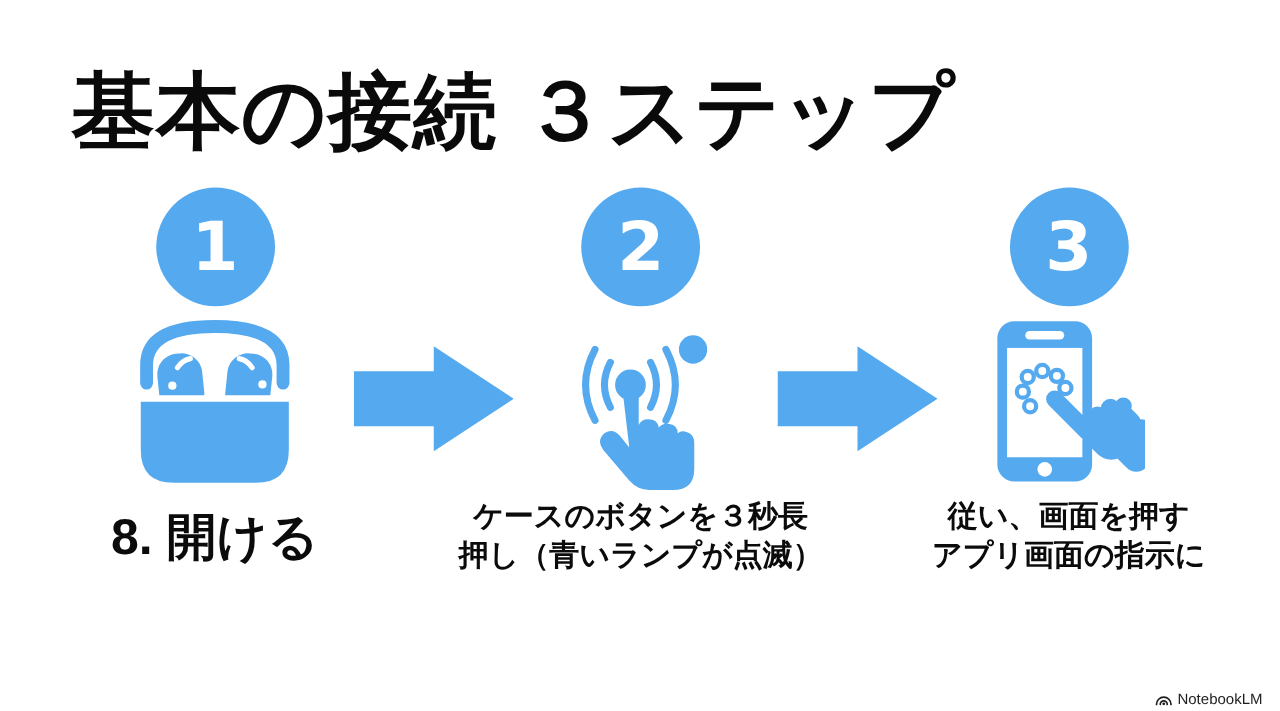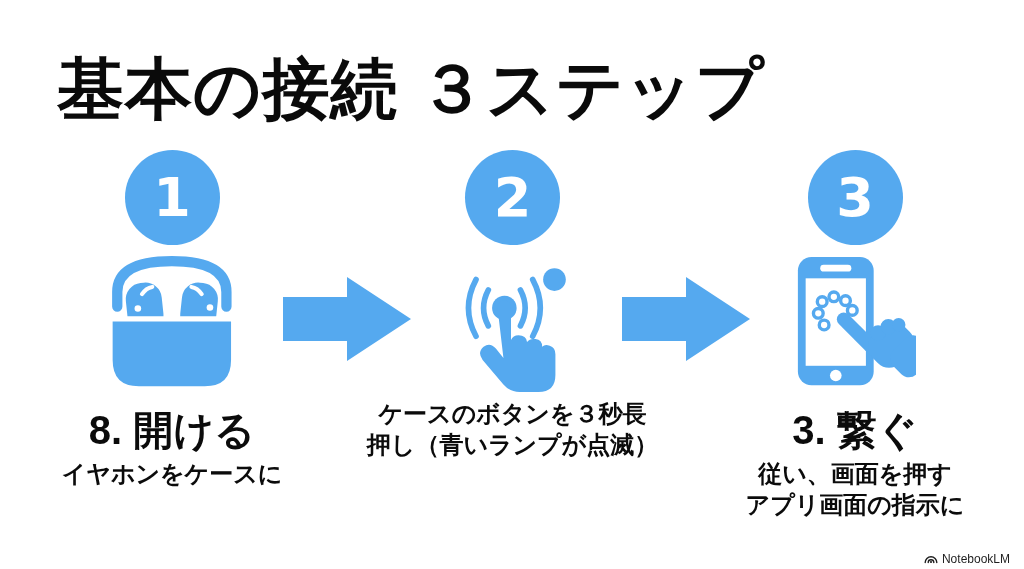--- a/index.html
+++ b/index.html
@@ -31,21 +31,21 @@
   .step-heading{
     margin:14px 0 0 0;font-size:40px;font-weight:800;line-height:1.15;color:#0b0b0b;white-space:nowrap;
   }
   .step-desc{
     margin-top:5px;font-size:24px;font-weight:700;line-height:31px;color:#0b0b0b;white-space:nowrap;
   }
   .arrow{position:absolute;top:277px;}
   .arrow-1{left:283px;}
   .arrow-2{left:622px;}
   .watermark{
-    position:absolute;right:14px;bottom:3px;display:flex;gap:4px;
+    position:absolute;right:14px;bottom:3px;display:flex;align-items:center;gap:4px;
     font-size:12px;font-weight:500;color:#1f1f1f;
   }
 </style>
 </head>
 <body style="background: rgb(255, 255, 255);">
 
 <h1 class="title">基本の接続 ３ステップ</h1>
 
 <div class="step step-1">
   <div class="badge">
@@ -62,21 +62,20 @@
         <path d="M33,38 q4,-6 10,-7"></path>
         <path d="M81,31 q6,1 10,7"></path>
       </g>
       <circle cx="29" cy="52" r="3.2" fill="#ffffff"></circle>
       <circle cx="99" cy="51" r="3.2" fill="#ffffff"></circle>
       <path d="M2,62 H122 V102 Q122,130 94,130 H30 Q2,130 2,102 Z" fill="var(--accent)" stroke="#ffffff" stroke-width="5"></path>
     </svg>
   </div>
   <h2 class="step-heading">8. 開ける</h2>
   <div class="step-desc">
-    <div>イヤホンをケースに</div>
   </div>
 </div>
 
 <div class="step step-2">
   <div class="badge">
     <span>2</span>
   </div>
   <div class="icon-wrap">
     <svg viewBox="0 0 114 146" xmlns="http://www.w3.org/2000/svg">
       <g fill="none" stroke="var(--accent)" stroke-width="6" stroke-linecap="round">
@@ -117,21 +116,20 @@
       <g fill="var(--accent)" transform="translate(49,64) rotate(-45)">
         <rect x="-7" y="-4" width="14" height="52" rx="7"></rect>
         <rect x="-7" y="36" width="46" height="40" rx="16"></rect>
         <circle cx="15" cy="38" r="8"></circle>
         <circle cx="27" cy="41" r="8"></circle>
         <circle cx="36" cy="47" r="7"></circle>
         <rect x="2" y="62" width="40" height="34" rx="11"></rect>
       </g>
     </svg>
   </div>
-  <h2 class="step-heading">3. 繋ぐ</h2>
   <div class="step-desc">
     <div>従い、画面を押す</div>
     <div>アプリ画面の指示に</div>
   </div>
 </div>
 
 <svg class="arrow arrow-1" width="128" height="84" viewBox="0 0 128 84" xmlns="http://www.w3.org/2000/svg">
   <polygon points="0,20 64,20 64,0 128,42 64,84 64,64 0,64" fill="var(--accent)"></polygon>
 </svg>
 <svg class="arrow arrow-2" width="128" height="84" viewBox="0 0 128 84" xmlns="http://www.w3.org/2000/svg">

